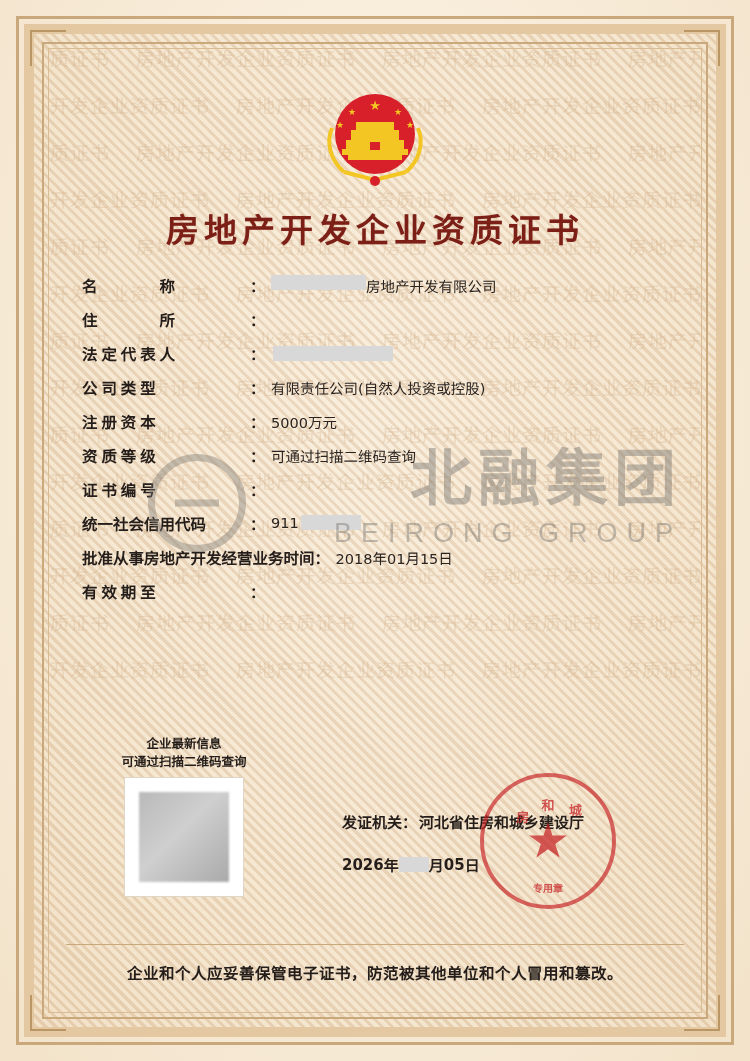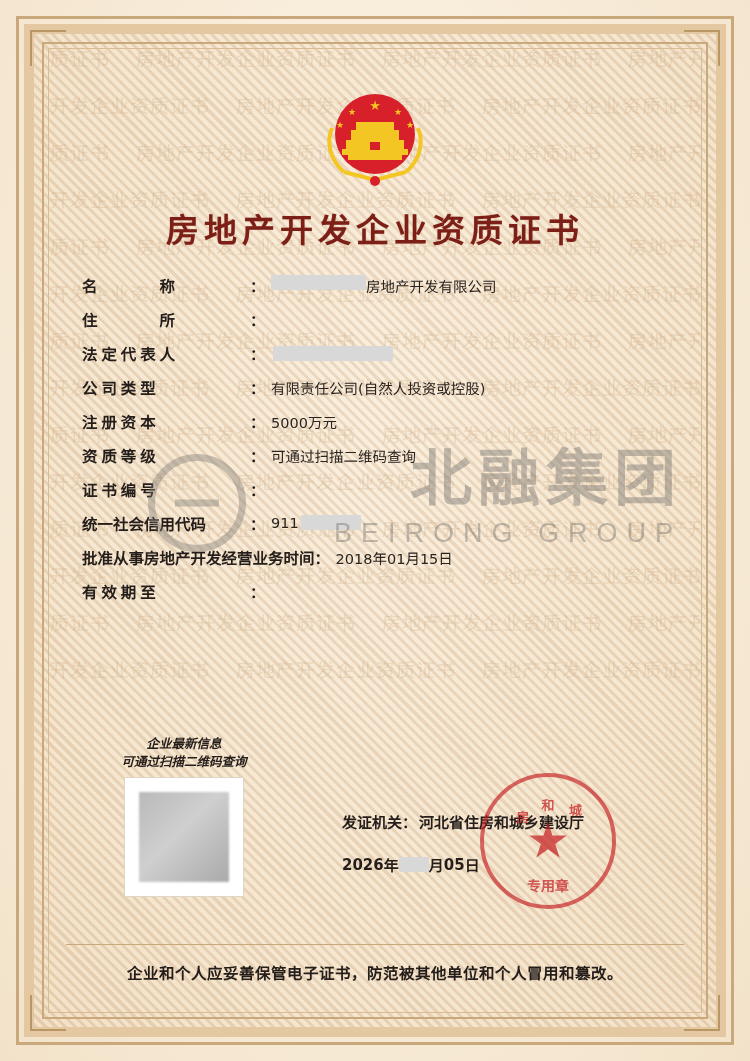--- a/index.html
+++ b/index.html
@@ -211,21 +211,20 @@
     background: rgba(120,118,112,0.40);
   }
 
   
   .qr-block {
     position: absolute;
     left: 40px;
     bottom: 108px;
     width: 176px;
     text-align: center;
-    font-style: italic;
   }
   .qr-cap {
     font-family: "DejaVu Sans", sans-serif;
     font-size: 12.5px;
     color: #241d1a;
     font-weight: bold;
     line-height: 1.45;
   }
   .qr-code {
     margin: 6px auto 0;
@@ -298,21 +297,21 @@
     left: 50%;
     top: 50%;
     transform-origin: 0 0;
   }
   .seal-bottom {
     position: absolute;
     bottom: 10px;
     left: 0; width: 100%;
     text-align: center;
     font-family: "DejaVu Sans", sans-serif;
-    font-size: 14px;
+    font-size: 10px;
     font-weight: bold;
     color: rgba(197,32,35,0.85);
   }
 
   
   .footer-rule {
     position: absolute;
     left: 10px; right: 10px;
     bottom: 60px;
     border-top: 1px solid #c9a87c;

